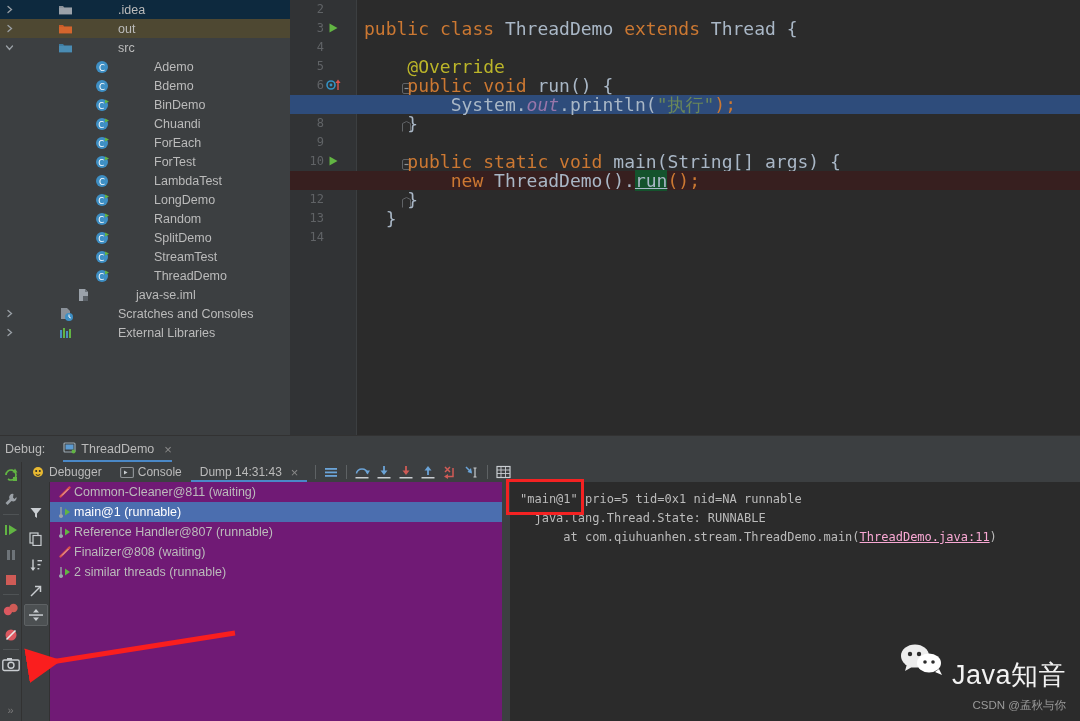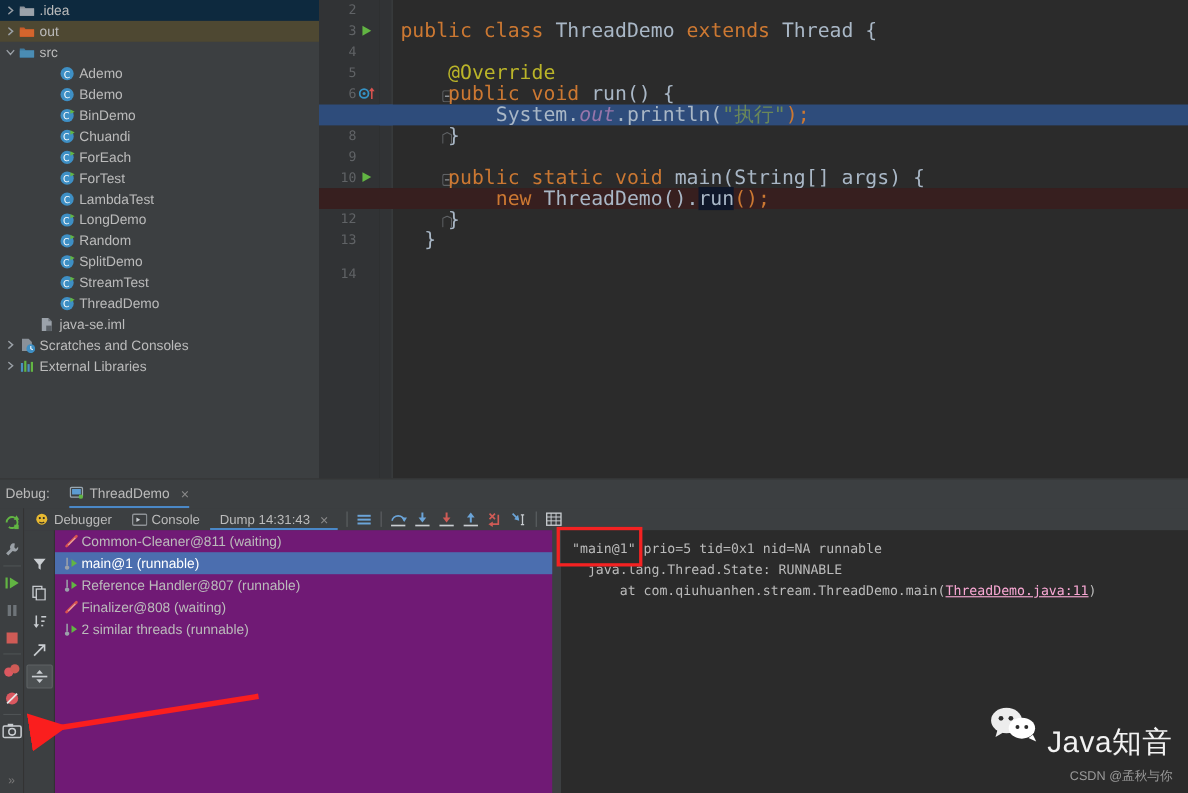--- a/index.html
+++ b/index.html
@@ -18,20 +18,21 @@
     background: #3C3F41;
     overflow: hidden;
   }
   .tree-row {
     position: relative;
     height: 19px;
     display: flex; align-items: center;
     font-size: 12.5px; color: #BBBBBB;
     white-space: nowrap;
     padding-right: 4px;
+    gap: 41px;
   }
   .tree-row.sel-blue { background: #0D293E; }
   .tree-row.sel-olive { background: #4E4832; }
   .tw {
     width: 13px; height: 19px; flex: 0 0 13px;
     display: flex; align-items: center; justify-content: center;
   }
   .tw svg { display: block; }
   .ticon {
     width: 17px; height: 19px; flex: 0 0 17px;
@@ -85,21 +86,21 @@
     color: #A9B7C6;
   }
   .hl-current { background: #2E4C7B; }
   .hl-exec { background: #371F1F; }
   .kw  { color: #CC7832; }
   .cls { color: #A9B7C6; }
   .ann { color: #BBB529; }
   .str { color: #6A8759; }
   .fld { color: #9876AA; font-style: italic; }
   .sem { color: #CC7832; }
-  .ident-hl { background: #0f172a; }
+  .ident-hl { background: #14532d; text-decoration: underline; }
 
   
   #debug-panel {
     position: absolute; left: 0; top: 435px;
     width: 1080px; height: 286px;
     background: #3C3F41;
     border-top: 1px solid #323232;
   }
   #debug-header {
     position: absolute; left: 0; top: 0;
@@ -475,21 +476,21 @@
         <div class="gutter-icon" style="top: 154px;"><svg width="14" height="14" viewBox="0 0 14 14">
             <polygon points="3.5,2.5 11.5,7 3.5,11.5" fill="#62B543"></polygon>
           </svg></div>
         <div class="line-num active" style="top: 171px;">11</div>
         <div class="gutter-icon" style="top: 173px;"><svg width="14" height="14" viewBox="0 0 14 14">
             <circle cx="7" cy="7.5" r="5.6" fill="#DB5860"></circle>
             <path d="M5 7.5l1.8 2 4-4.2" stroke="#ffffff" stroke-width="1.7" fill="none" stroke-linecap="round" stroke-linejoin="round"></path>
           </svg></div>
         <div class="line-num" style="top: 190px;">12</div>
         <div class="line-num" style="top: 209px;">13</div>
-        <div class="line-num" style="top: 240px;">14</div>
+        <div class="line-num" style="top: 228px;">14</div>
       </div>
     <div id="fold-strip">
         <div class="fold-icon" style="top: 80px;"><svg width="9" height="11" viewBox="0 0 9 11">
             <rect x="0.5" y="0.5" width="8" height="10" rx="1.5" fill="none" stroke="#606366"></rect>
             <path d="M2.5 5.5h4" stroke="#8E9296" stroke-width="1.2"></path>
           </svg></div>
         <div class="fold-icon" style="top: 118px;"><svg width="9" height="11" viewBox="0 0 9 11">
             <path d="M0.5 10.5v-8l4-2 4 2v8" fill="none" stroke="#606366"></path>
           </svg></div>
         <div class="fold-icon" style="top: 156px;"><svg width="9" height="11" viewBox="0 0 9 11">

